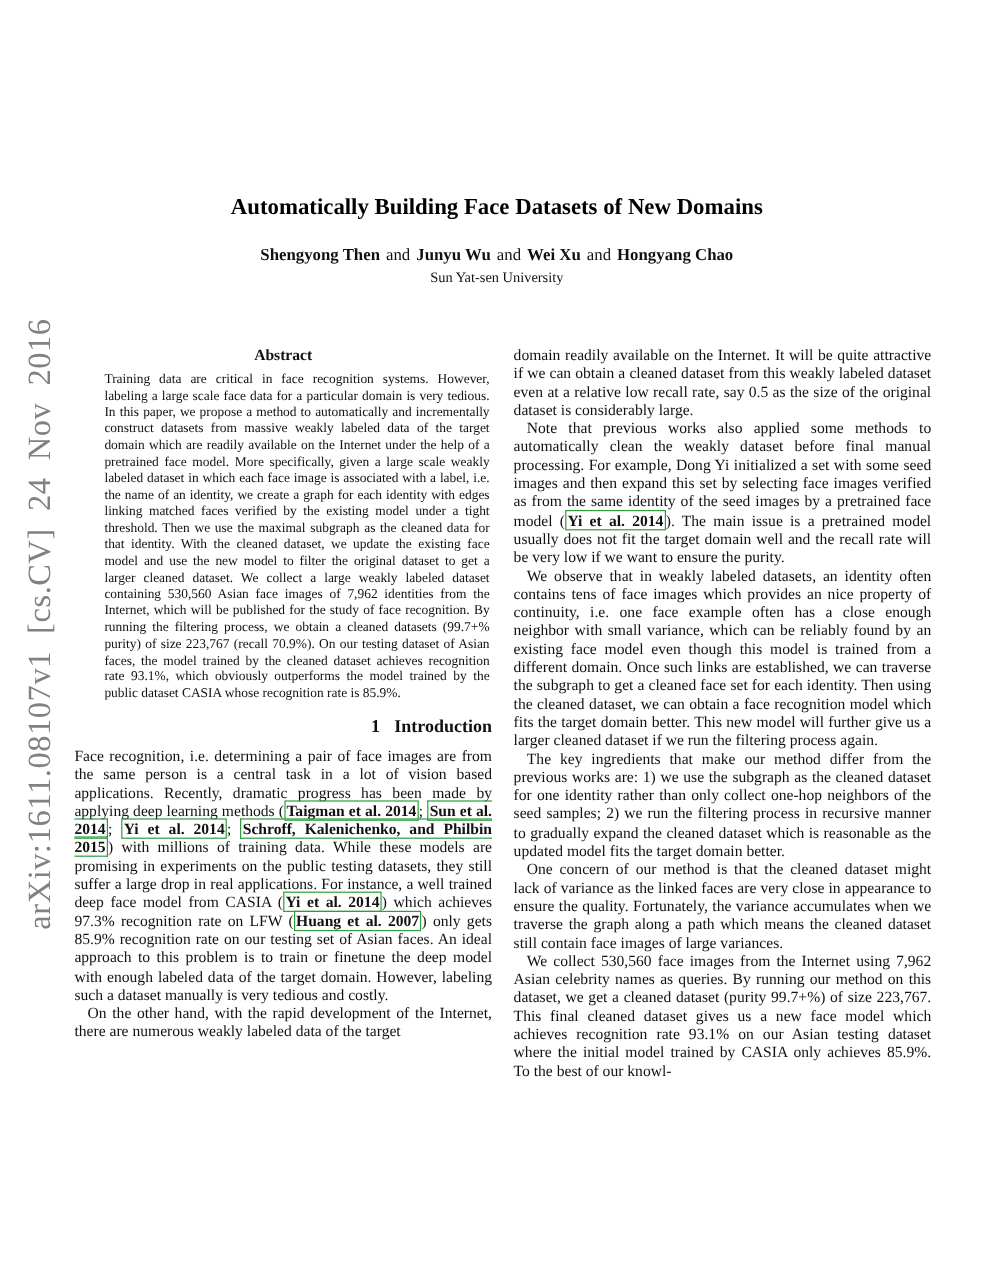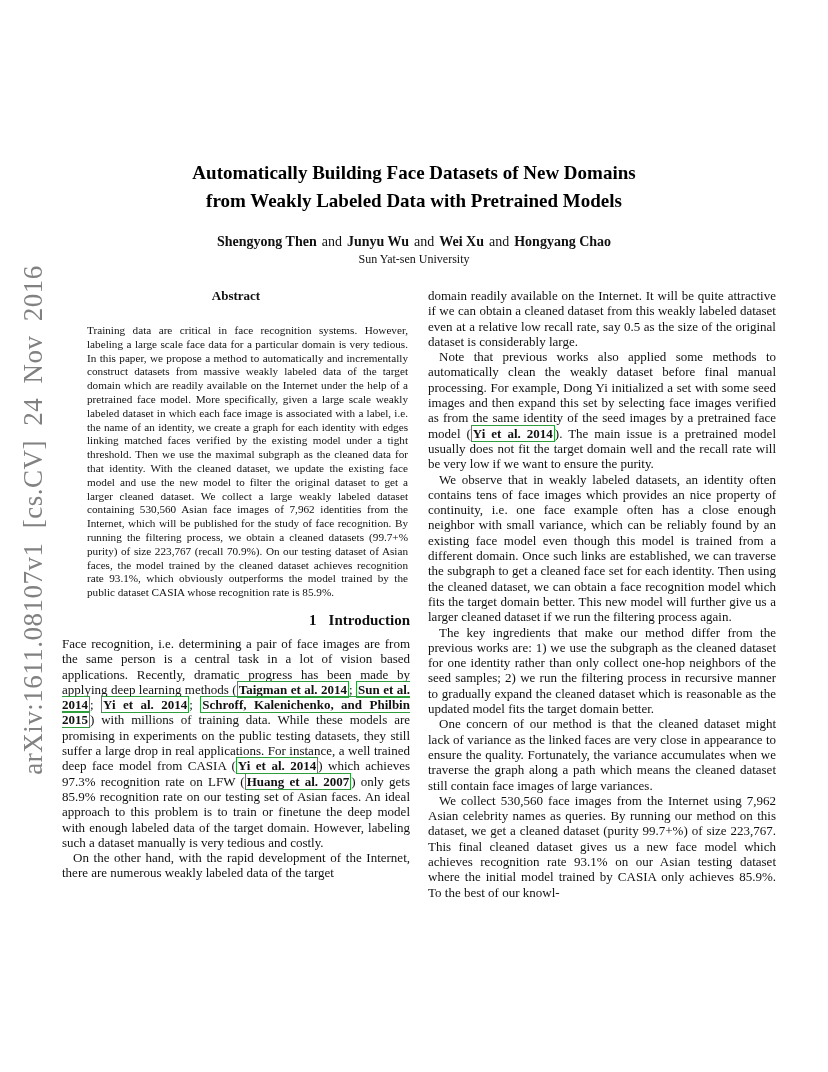--- a/index.html
+++ b/index.html
@@ -53,21 +53,21 @@
     left: 62px;
     width: 714px;
     display: flex;
     gap: 18px;
   }
   .col { width: 348px; }
   .abstract-heading {
     text-align: center;
     font-weight: bold;
     font-size: 13px;
-    margin-bottom: 20px;
+    margin-bottom: 6px;
   }
   .abstract-body {
     font-size: 11.2px;
     line-height: 13.8px;
     text-align: justify;
     padding-left: 25px;
     padding-right: 2px;
   }
   .section-heading {
     text-align: right;
@@ -102,21 +102,20 @@
 </head>
 <body>
 
 <div class="page">
 
   <div class="watermark">arXiv:1611.08107v1 [cs.CV] 24 Nov 2016</div>
 
   <div class="title-block">
     <div class="title">
       <div>Automatically Building Face Datasets of New Domains</div>
-      <div>from Weakly Labeled Data with Pretrained Models</div>
     </div>
     <div class="authors"><span class="author-name">Shengyong Then</span><span class="and">and</span><span class="author-name">Junyu Wu</span><span class="and">and</span><span class="author-name">Wei Xu</span><span class="and">and</span><span class="author-name">Hongyang Chao</span></div>
     <div class="affiliation">Sun Yat-sen University</div>
   </div>
 
   <div class="columns">
 
     <div class="col">
       <div class="abstract-heading">Abstract</div>
       <div class="abstract-body">Training data are critical in face recognition systems. However, labeling a large scale face data for a particular domain is very tedious. In this paper, we propose a method to automatically and incrementally construct datasets from massive weakly labeled data of the target domain which are readily available on the Internet under the help of a pretrained face model. More specifically, given a large scale weakly labeled dataset in which each face image is associated with a label, i.e. the name of an identity, we create a graph for each identity with edges linking matched faces verified by the existing model under a tight threshold. Then we use the maximal subgraph as the cleaned data for that identity. With the cleaned dataset, we update the existing face model and use the new model to filter the original dataset to get a larger cleaned dataset. We collect a large weakly labeled dataset containing 530,560 Asian face images of 7,962 identities from the Internet, which will be published for the study of face recognition. By running the filtering process, we obtain a cleaned datasets (99.7+% purity) of size 223,767 (recall 70.9%). On our testing dataset of Asian faces, the model trained by the cleaned dataset achieves recognition rate 93.1%, which obviously outperforms the model trained by the public dataset CASIA whose recognition rate is 85.9%.</div>

